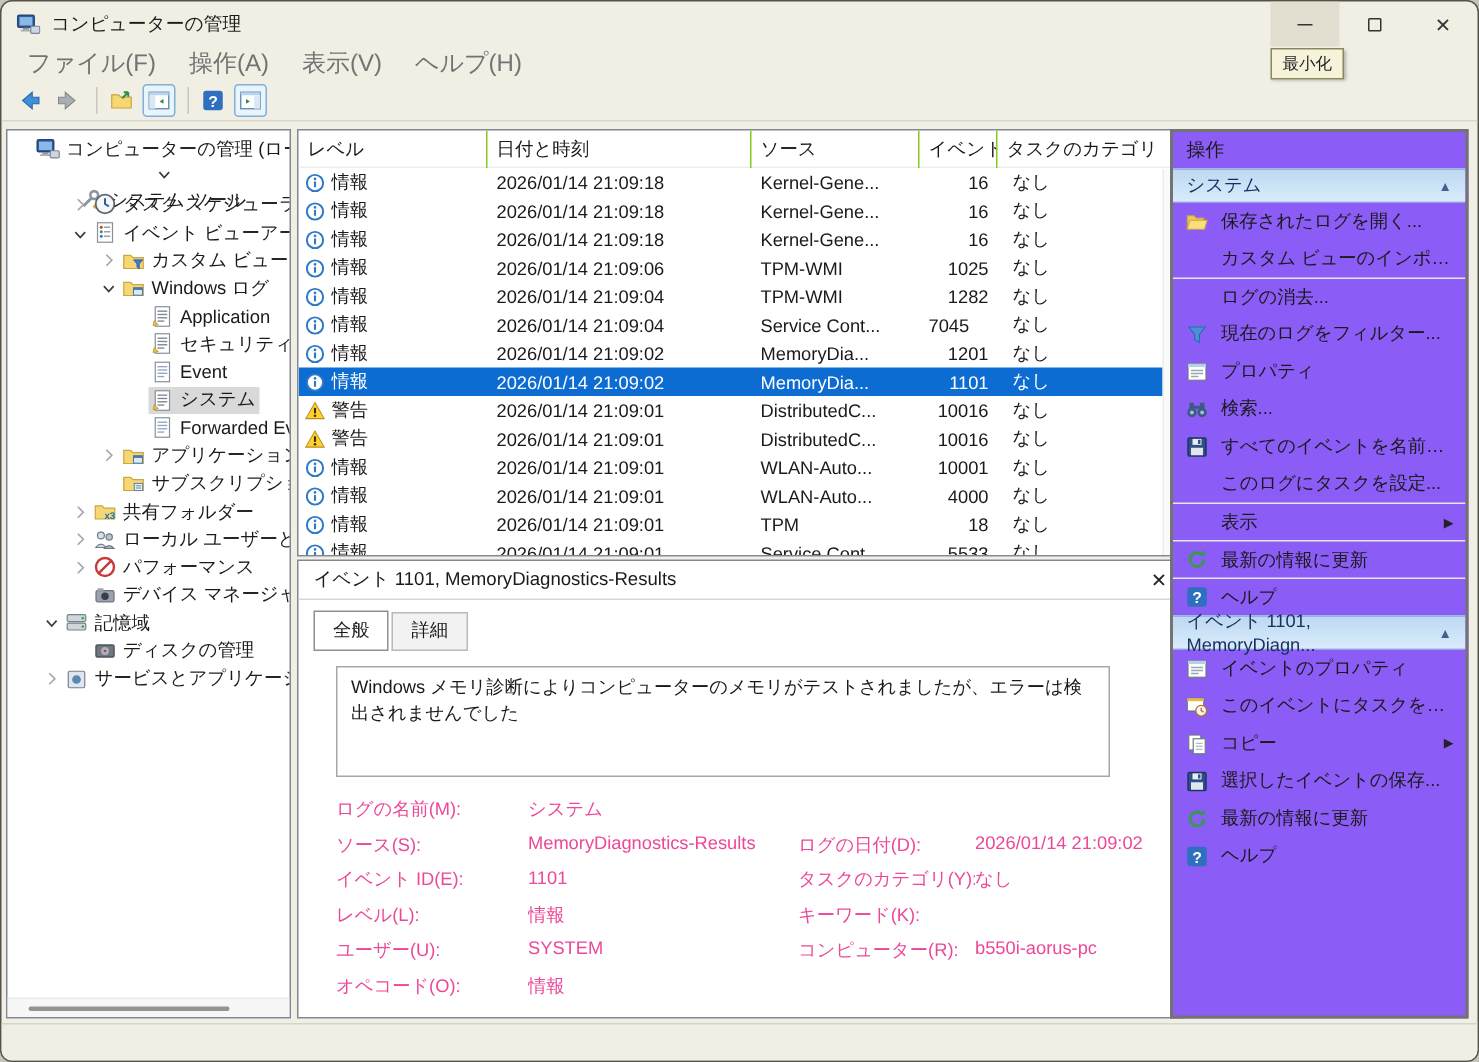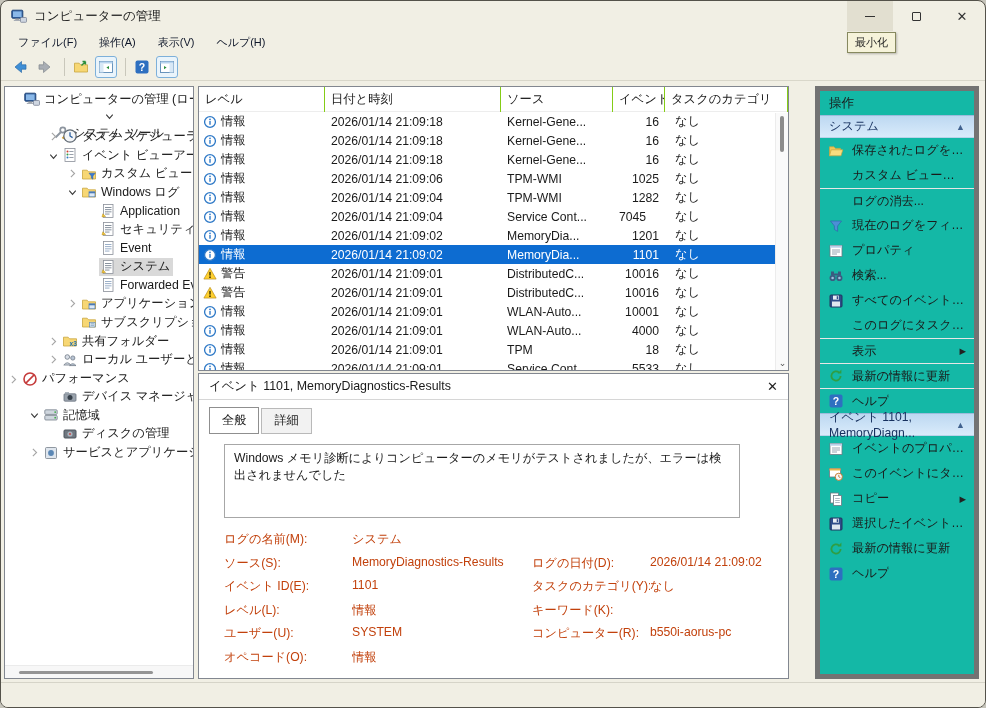--- a/index.html
+++ b/index.html
@@ -15,21 +15,21 @@
   .cap-btn { width:46px; height:30px; display:flex; align-items:center; justify-content:center; }
   .cap-btn.min { background:#e2dfd0; }
   .minus { width:10px; border-top:1.2px solid #333; }
   .maxbox { width:9px; height:9px; border:1.2px solid #333; border-radius:1px; }
   .closex { font-size:13px; color:#333; line-height:1; }
   .tooltip { position:absolute; top:31px; left:846px; background:#f6f3da; border:1px solid #87895f;
     font-size:11px; padding:2px 7px; color:#1f1f1f; z-index:50; box-shadow:1px 1px 2px rgba(0,0,0,.25); }
 
   
   .menubar { position:absolute; top:30px; left:0; right:0; height:23px; display:flex; align-items:center; padding-left:6px; }
-  .menu-item { font-size:11px; color:#0f172a; padding:3px 11px; }
+  .menu-item { font-size:16px; color:#737373; padding:3px 11px; }
   .toolbar { position:absolute; top:53px; left:0; right:0; height:27px; display:flex; align-items:center;
     padding-left:8px; border-bottom:1px solid #d9d7ca; }
   .tb-btn { width:22px; height:22px; display:flex; align-items:center; justify-content:center; margin-right:3px; }
   .tb-btn.boxed { border:1px solid #7db0da; background:#eaf4fb; border-radius:3px; }
   .tb-sep { width:1px; height:18px; background:#c9c7bb; margin:0 5px; }
 
   
   .content { position:absolute; top:80px; left:0; right:0; bottom:25px; }
 
   
@@ -65,26 +65,26 @@
     border:1px solid #828790; overflow:hidden; }
   .detail-header { height:26px; display:flex; align-items:center; padding:0 10px; font-size:12.4px; color:#1a1a1a;
     border-bottom:1px solid #d6d6d6; }
   .detail-close { margin-left:auto; font-size:13px; color:#222; }
   .tabs { display:flex; margin:7px 0 0 10px; align-items:flex-end; }
   .tab { font-size:12.2px; padding:3px 12px 4px 12px; border:1px solid #b9b9b9; background:#f2f2f2; margin-right:2px; color:#1a1a1a; }
   .tab.active { background:#fff; border-color:#8f8f8f; padding-top:4px; position:relative; z-index:2; }
   .desc-box { margin:10px 48px 0 25px; height:74px; border:1px solid #a7a7a7; background:#fff;
     padding:5px 9px; font-size:12.2px; color:#1a1a1a; }
   .fields { margin:13px 20px 0 25px; display:grid; grid-template-columns:128px 180px 118px auto;
-    row-gap:6.5px; font-size:12.2px; color:#c2410c; }
+    row-gap:6.5px; font-size:12.2px; color:#ec4899; }
   .fields div { white-space:nowrap; overflow:hidden; }
 
   
-  .action-panel { position:absolute; right:6px; width:164px; top:5px; bottom:3px; background:#14b8a6;
-    border:5px solid #737373; overflow:hidden; }
+  .action-panel { position:absolute; right:6px; width:199px; top:5px; bottom:3px; background:#8b5cf6;
+    border:2px solid #737373; overflow:hidden; }
   .action-title { height:24px; line-height:24px; padding-left:9px; font-size:12.6px; color:#1a1a1a; }
   .sec-hdr { height:23px; background:linear-gradient(#bdd8f1,#d9ebfb); border-top:1px solid #9cbcdc;
     border-bottom:1px solid #bad3ea; display:flex; align-items:center; padding:0 9px; font-size:12.2px; color:#16305e; }
   .sec-arrow { margin-left:auto; font-size:9px; color:#41628f; }
   .act-item { height:25px; display:flex; align-items:center; padding:0 8px 0 8px; font-size:12.2px; color:#1a1a1a; white-space:nowrap; }
   .act-item.sep { border-top:1px solid #e6e6e6; }
   .act-icon { width:18px; height:16px; flex:0 0 18px; margin-right:6px; display:flex; align-items:center; }
   .act-arrow { margin-left:auto; font-size:8.5px; color:#222; }
   .act-label { overflow:hidden; text-overflow:ellipsis; }
 
@@ -412,21 +412,21 @@
                 <svg width="16" height="16" viewBox="0 0 16 16">
                   <circle cx="5.3" cy="5" r="2.3" fill="#d8dee6" stroke="#707a86" stroke-width="0.8"></circle>
                   <path d="M1.8 13 q3.5 -4.4 7 0 Z" fill="#d8dee6" stroke="#707a86" stroke-width="0.8"></path>
                   <circle cx="10.8" cy="6" r="2.1" fill="#b8c4d4" stroke="#707a86" stroke-width="0.8"></circle>
                   <path d="M7.6 13.6 q3.2 -3.8 6.4 0 Z" fill="#b8c4d4" stroke="#707a86" stroke-width="0.8"></path>
                 </svg>
               </span>
               <span class="tlabel">ローカル ユーザーとグループ</span>
             </span>
           </div>
-          <div class="tree-row" style=" align-items: flex-end;">
+          <div class="tree-row" style="padding-left: 40px;">
             <span class="expander">
               <svg width="13" height="13" viewBox="0 0 16 16">
                 <path d="M6 3.5 L10.5 8 L6 12.5" fill="none" stroke="#a6a6a6" stroke-width="1.4"></path>
               </svg>
             </span>
             <span class="tgroup">
               <span class="ticon">
                 <svg width="16" height="16" viewBox="0 0 16 16">
                   <circle cx="8" cy="8" r="6" fill="#fff" stroke="#c53b3b" stroke-width="1.6"></circle>
                   <line x1="3.9" y1="12.1" x2="12.1" y2="3.9" stroke="#c53b3b" stroke-width="1.6"></line>

